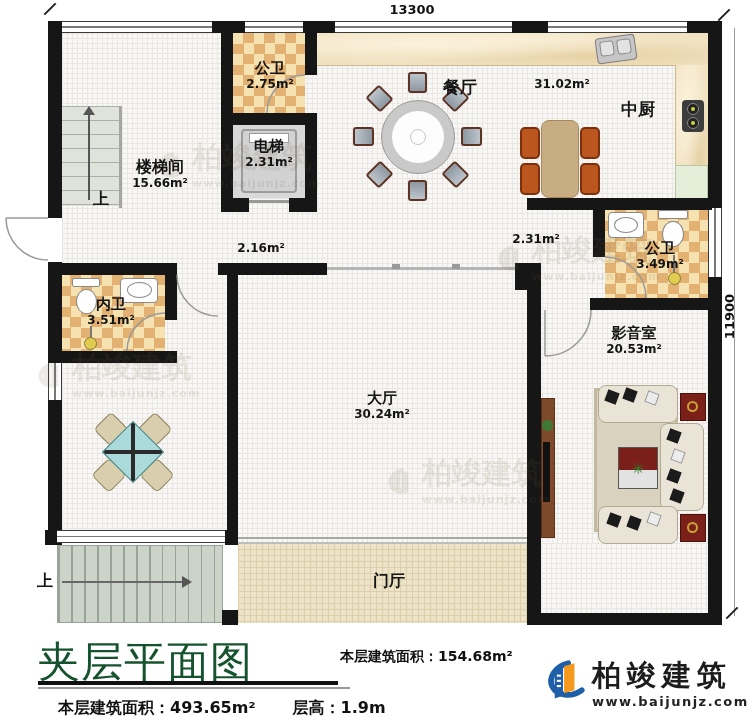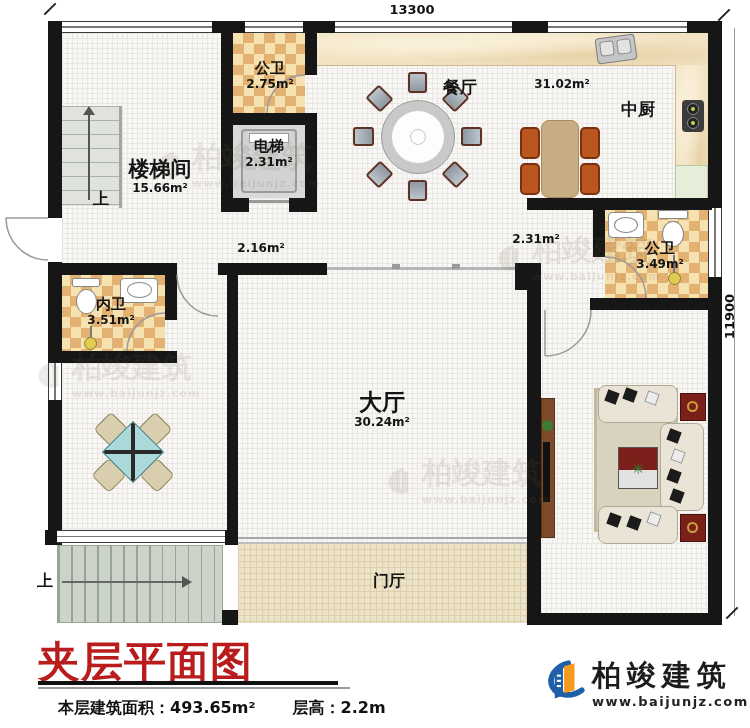--- a/index.html
+++ b/index.html
@@ -43,21 +43,21 @@
   .sofa{position:absolute;background:#eae4d6;border:1.5px solid #b2a994;border-radius:8px;box-sizing:border-box;}
   .pil{position:absolute;width:12px;height:12px;background:#1b1b1b;transform:rotate(20deg);}
   .pil.w{background:#ececec;border:1px solid #999;box-sizing:border-box;}
   .fix{position:absolute;background:#fff;border:1.2px solid #8a8a8a;box-sizing:border-box;}
   .tick{position:absolute;width:16px;height:2px;background:#222;transform:rotate(-45deg);z-index:40;}
   .dimtext{position:absolute;font-size:13px;font-weight:bold;color:#111;text-align:center;z-index:40;}
   .wm{position:absolute;display:flex;align-items:center;gap:8px;opacity:0.12;color:#6e5f42;z-index:6;}
   .wm .wmt1{font-size:30px;font-weight:bold;line-height:1;}
   .wm .wmt2{font-size:11px;font-weight:bold;letter-spacing:1px;line-height:1.4;}
   
-  .tb-title{position:absolute;left:38px;top:634px;font-size:42px;font-weight:bold;color:#b91c1c;letter-spacing:1px;z-index:50;}
+  .tb-title{position:absolute;left:38px;top:634px;font-size:42px;font-weight:normal;color:#14532d;letter-spacing:1px;z-index:50;}
   .tb-scale{position:absolute;left:256px;top:646px;font-size:28px;font-weight:bold;color:#111;z-index:50;}
   .tb-line1{position:absolute;left:38px;top:681px;width:300px;height:4px;background:#111;z-index:50;}
   .tb-line2{position:absolute;left:38px;top:687px;width:312px;height:2px;background:#9a9a9a;z-index:50;}
   .tb-r{position:absolute;font-size:14px;font-weight:bold;color:#111;z-index:50;white-space:nowrap;}
   .logo-co{position:absolute;left:592px;top:656px;font-size:29px;font-weight:bold;color:#1c1c1c;letter-spacing:6px;z-index:50;white-space:nowrap;}
   .logo-web{position:absolute;left:592px;top:694px;font-size:13px;font-weight:bold;color:#222;letter-spacing:1.5px;z-index:50;}
 </style>
 </head>
 <body>
 
@@ -259,21 +259,21 @@
   <div class="tick" style="left:716px;top:14px"></div>
   <div class="tick" style="left:724px;top:612px"></div>
   <div class="abs" style="left:734px;top:28px;width:1px;height:588px;background:#999"></div>
   <div class="dimtext" style="left:699px;top:309px;width:60px;transform:rotate(-90deg)">11900</div>
 
   <div class="rlabel" style="left:238px;top:60px;width:64px">
     <span class="rname">公卫</span>
     <span class="rarea">2.75m²</span>
   </div>
   <div class="rlabel" style="left:116px;top:158px;width:88px">
-    <span class="rname" style="font-size:21px">楼梯间</span>
+    <span class="rname" style="font-size:16px">楼梯间</span>
     <span class="rarea">15.66m²</span>
   </div>
   <div class="rlabel" style="left:240px;top:138px;width:58px">
     <span class="rname">电梯</span>
     <span class="rarea">2.31m²</span>
   </div>
   <div class="rlabel" style="left:430px;top:78px;width:60px">
     <span class="rname" style="font-size:17px">餐厅</span>
   </div>
   <div class="rlabel" style="left:528px;top:77px;width:68px">
@@ -289,41 +289,48 @@
     <span class="rarea">2.31m²</span>
   </div>
   <div class="rlabel" style="left:628px;top:240px;width:64px">
     <span class="rname">公卫</span>
     <span class="rarea">3.49m²</span>
   </div>
   <div class="rlabel" style="left:78px;top:296px;width:66px">
     <span class="rname">内卫</span>
     <span class="rarea">3.51m²</span>
   </div>
+  <div class="rlabel" style="left:598px;top:325px;width:72px">
+    <span class="rname">影音室</span>
+    <span class="rarea">20.53m²</span>
+  </div>
   <div class="rlabel" style="left:350px;top:390px;width:64px">
-    <span class="rname" style="font-size:23px">大厅</span>
+    <span class="rname" style="font-size:15px">大厅</span>
     <span class="rarea">30.24m²</span>
   </div>
   <div class="rlabel" style="left:360px;top:572px;width:58px">
     <span class="rname" style="font-size:16px">门厅</span>
   </div>
   <div class="rlabel" style="left:90px;top:190px;width:22px">
     <span class="rname" style="font-size:16px">上</span>
   </div>
   <div class="rlabel" style="left:34px;top:572px;width:22px">
     <span class="rname" style="font-size:16px">上</span>
   </div>
 
   <div class="tb-title">夹层平面图</div>
   <div class="tb-line1"></div>
   <div class="tb-line2"></div>
+  <div class="tb-r" style="left:340px;top:648px">
+    <span>本层建筑面积：</span><span>154.68m²</span>
+  </div>
   <div class="tb-r" style="left:58px;top:698px;font-size:16px">
     <span>本层建筑面积：</span><span>493.65m²</span>
     <span style="display:inline-block;width:26px"></span>
-    <span>层高：</span><span>2.2m</span>
+    <span>层高：</span><span>1.9m</span>
   </div>
 
   <svg class="abs" style="left:536px;top:658px;z-index:50" width="52" height="54" viewBox="0 0 100 104">
     <path d="M62,10 A38,30 -20 1 0 88,62" fill="none" stroke="#1f5fa8" stroke-width="11" stroke-linecap="round"></path>
     <polygon points="36,24 52,18 52,72 36,78" fill="#1f5fa8"></polygon>
     <polygon points="54,16 74,10 74,62 54,68" fill="#f59a1e"></polygon>
     <rect x="40" y="32" width="8" height="4" fill="#fff"></rect>
     <rect x="40" y="42" width="8" height="4" fill="#fff"></rect>
     <rect x="40" y="52" width="8" height="4" fill="#fff"></rect>
   </svg>

